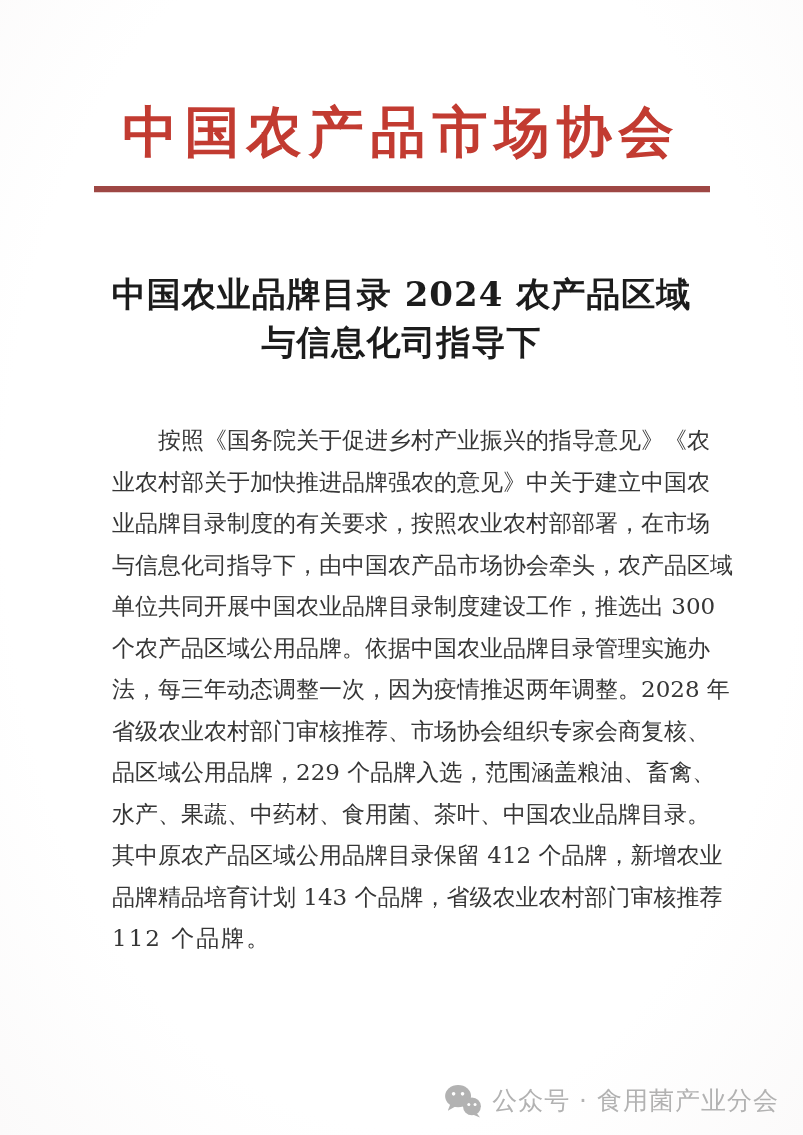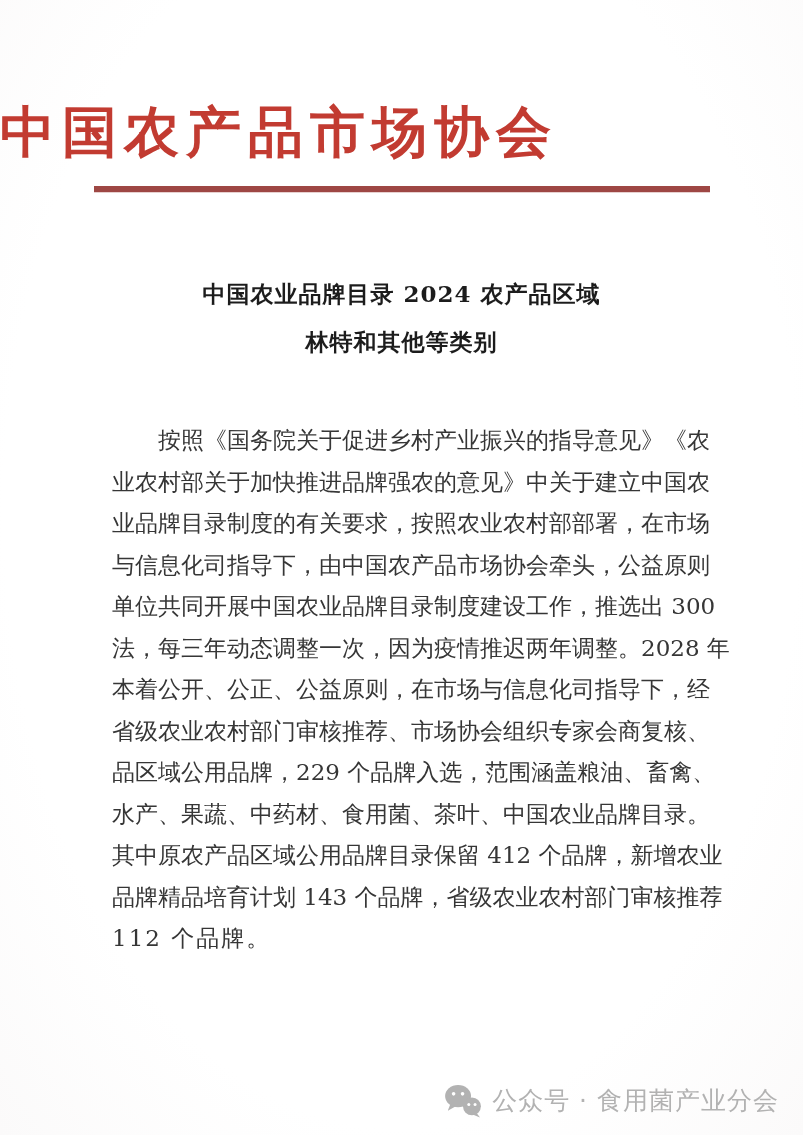--- a/index.html
+++ b/index.html
@@ -16,20 +16,21 @@
     overflow: hidden;
     font-family: "DejaVu Serif", "Liberation Serif", serif;
   }
 
   
   .org-header {
     position: absolute;
     top: 96px;
     left: 0;
     width: 100%;
+    text-align: center;
     font-size: 55px;
     font-weight: 600;
     letter-spacing: 7px;
     color: #c23b31;
     line-height: 72px;
     white-space: nowrap;
   }
 
   .red-divider {
     position: absolute;
@@ -43,21 +44,21 @@
   }
 
   
   .doc-title {
     position: absolute;
     top: 270px;
     left: 0;
     width: 100%;
     text-align: center;
     color: #1c1c1c;
-    font-size: 23px;
+    font-size: 34px;
     font-weight: 700;
     letter-spacing: 1px;
     line-height: 48px;
   }
 
   
   .body-text {
     position: absolute;
     top: 384px;
     left: 112px;
@@ -108,31 +109,31 @@
 <body>
 
 <div class="page">
 
   <div class="org-header">中国农产品市场协会</div>
 
   <div class="red-divider"></div>
 
   <div class="doc-title">
     <div>中国农业品牌目录 2024 农产品区域</div>
-    <div>林特和其他等类别</div>
+    <div>与信息化司指导下</div>
   </div>
 
   <div class="body-text">
     <div class="body-line first">按照《国务院关于促进乡村产业振兴的指导意见》《农</div>
     <div class="body-line">业农村部关于加快推进品牌强农的意见》中关于建立中国农</div>
     <div class="body-line">业品牌目录制度的有关要求，按照农业农村部部署，在市场</div>
-    <div class="body-line">与信息化司指导下，由中国农产品市场协会牵头，公益原则</div>
+    <div class="body-line">与信息化司指导下，由中国农产品市场协会牵头，农产品区域</div>
     <div class="body-line">单位共同开展中国农业品牌目录制度建设工作，推选出 300</div>
+    <div class="body-line">个农产品区域公用品牌。依据中国农业品牌目录管理实施办</div>
     <div class="body-line">法，每三年动态调整一次，因为疫情推迟两年调整。2028 年</div>
-    <div class="body-line">本着公开、公正、公益原则，在市场与信息化司指导下，经</div>
     <div class="body-line">省级农业农村部门审核推荐、市场协会组织专家会商复核、</div>
     <div class="body-line">品区域公用品牌，229 个品牌入选，范围涵盖粮油、畜禽、</div>
     <div class="body-line">水产、果蔬、中药材、食用菌、茶叶、中国农业品牌目录。</div>
     <div class="body-line">其中原农产品区域公用品牌目录保留 412 个品牌，新增农业</div>
     <div class="body-line">品牌精品培育计划 143 个品牌，省级农业农村部门审核推荐</div>
     <div class="body-line last">112 个品牌。</div>
   </div>
 
   <div class="watermark">
     <svg class="wechat-icon" viewBox="0 0 44 38" xmlns="http://www.w3.org/2000/svg" aria-hidden="true">

